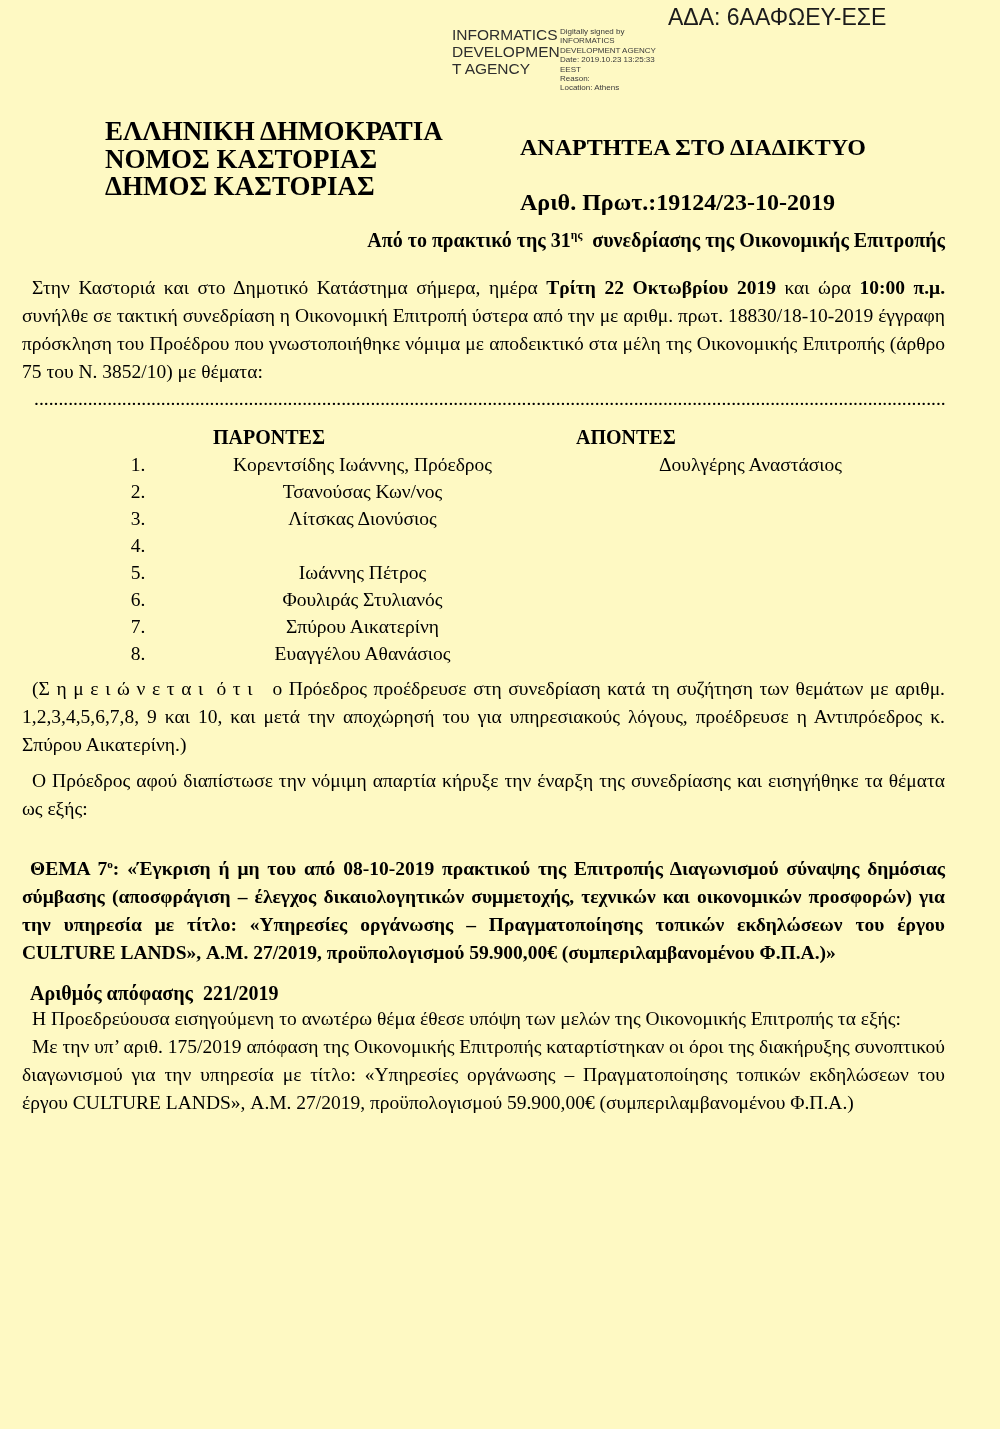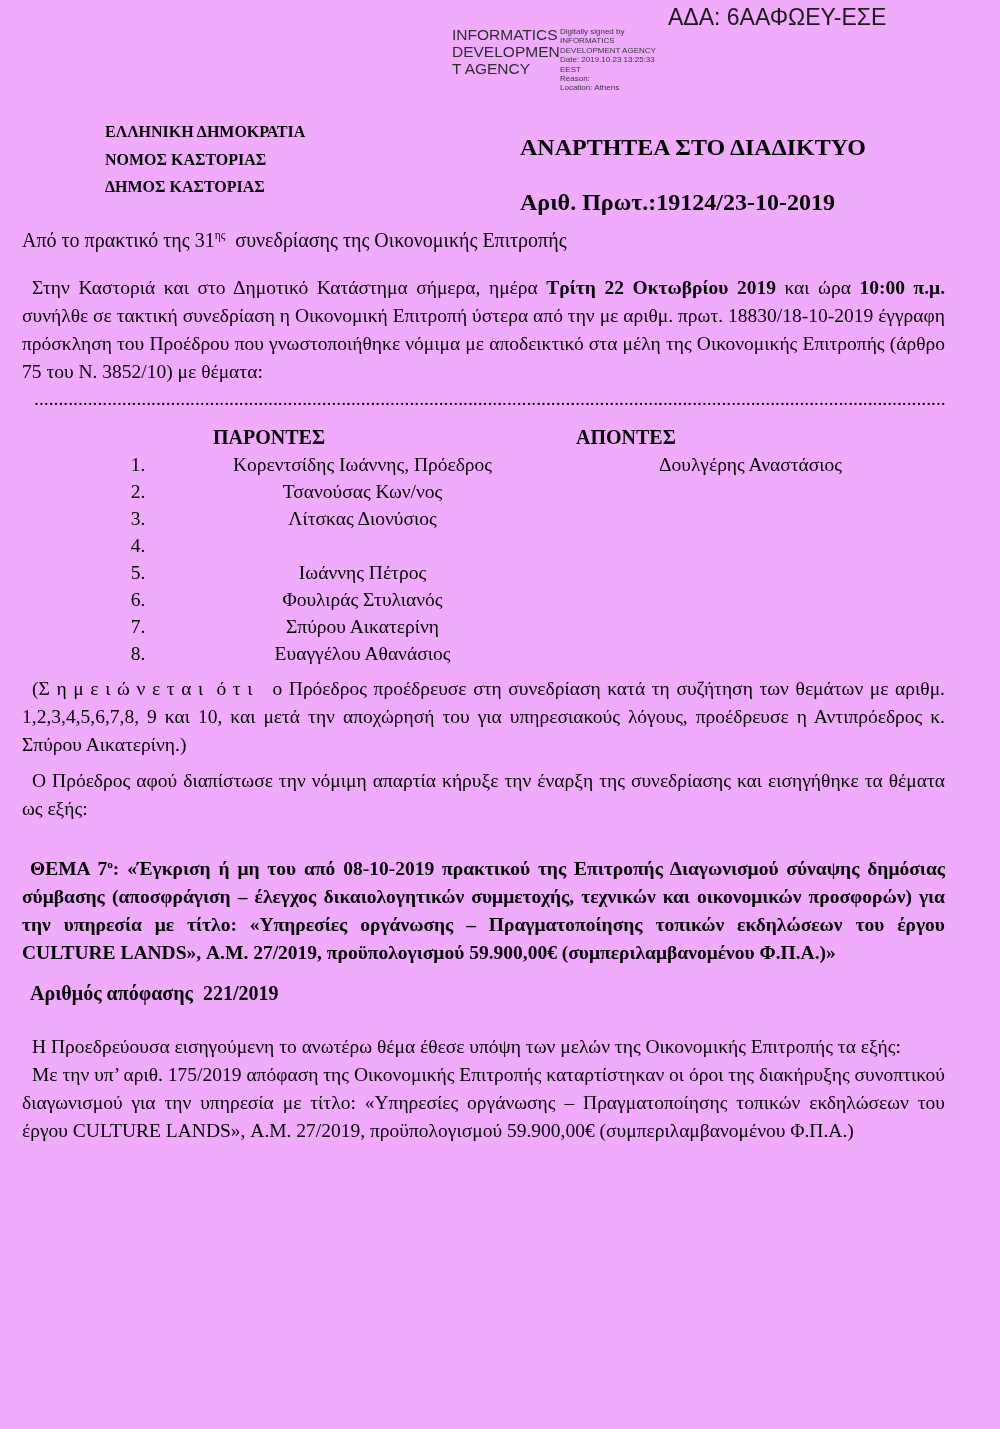--- a/index.html
+++ b/index.html
@@ -1,20 +1,20 @@
 <!DOCTYPE html>
 <html lang="el"><head>
 <meta charset="utf-8">
 <style>
   html, body { margin: 0; padding: 0; background: #ffffff; }
   .page {
     position: relative;
     width: 1000px;
     height: 1429px;
-    background: #f0abfc;
+    background: #fef9c3;
     box-sizing: border-box;
     padding: 118px 55px 0 22px;
     overflow: hidden;
     font-family: "Liberation Serif", serif;
     color: #000000;
     font-size: 19.5px;
     line-height: 28px;
   }
   
   .ada {
@@ -31,29 +31,29 @@
   }
   .sig-details {
     position: absolute; left: 560px; top: 27px;
     font-family: "Liberation Sans", sans-serif;
     font-size: 8px; line-height: 9.4px; color: #3a3a3a;
     white-space: pre-line;
   }
   
   .hdr { position: relative; height: 82px; }
   .hdr-left {
-    margin-left: 83px; font-weight: bold; font-size: 16px;
+    margin-left: 83px; font-weight: bold; font-size: 27px;
     line-height: 27.5px; white-space: pre-line;
   }
   .hdr-right { position: absolute; left: 498px; top: 16px; font-weight: bold; font-size: 24px; }
   .hdr-right .posting { line-height: 27px; }
   .hdr-right .protocol { margin-top: 28px; line-height: 27px; }
   
   .doc-title { margin-top: 56px; text-align: center; font-weight: bold; font-size: 21px; line-height: 22px; }
-  .doc-subtitle { margin-top: 28px; text-align: left; font-weight: normal; font-size: 20px; line-height: 24px; }
+  .doc-subtitle { margin-top: 28px; text-align: right; font-weight: bold; font-size: 20px; line-height: 24px; }
   
   .para { text-align: justify; text-indent: 10px; margin: 0; }
   .p-intro { margin-top: 22px; }
   .dots-line { margin-top: 2px; height: 21px; line-height: 21px; overflow: hidden; white-space: nowrap; text-indent: 12px; }
   .p-quorum { margin-top: 2px; }
   .b { font-weight: bold; }
   sup { font-size: 0.58em; line-height: 0; }
   
   .attendance { margin-top: 14px; text-align: center; }
   .att-head { position: relative; height: 26px; font-weight: bold; font-size: 20px; }
@@ -63,21 +63,21 @@
   .att-row { display: flex; height: 27px; line-height: 27px; }
   .att-num { margin-left: 85px; width: 62px; }
   .att-name { width: 387px; }
   .att-absent { flex: 1; }
   
   .p-secretary { margin-top: 11px; }
   .p-note { margin-top: 8px; }
   .p-opening { margin-top: 8px; }
   .p-theme { margin-top: 32px; font-weight: bold; text-indent: 8px; }
   .decision-number { margin-top: 14px; margin-left: 8px; font-weight: bold; font-size: 20px; line-height: 24px; }
-  .p-chairwoman { margin-top: 28px; }
+  .p-chairwoman { }
   .p-terms { margin-top: 0; }
 </style>
 </head>
 <body>
 
 <div class="page">
 
   <div class="ada">ΑΔΑ: 6ΑΑΦΩΕΥ-ΕΣΕ</div>
 
   <div>

